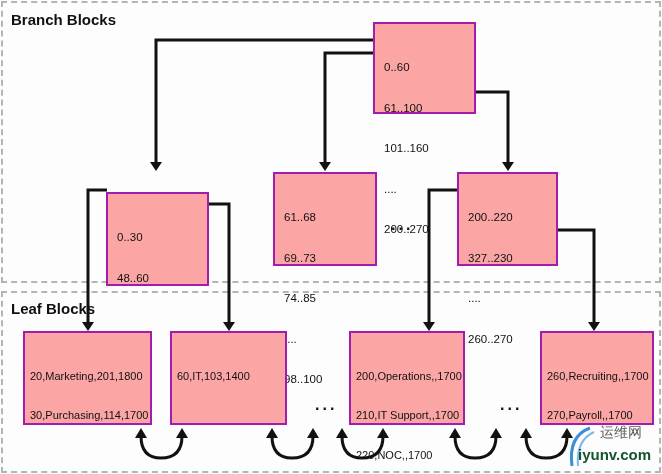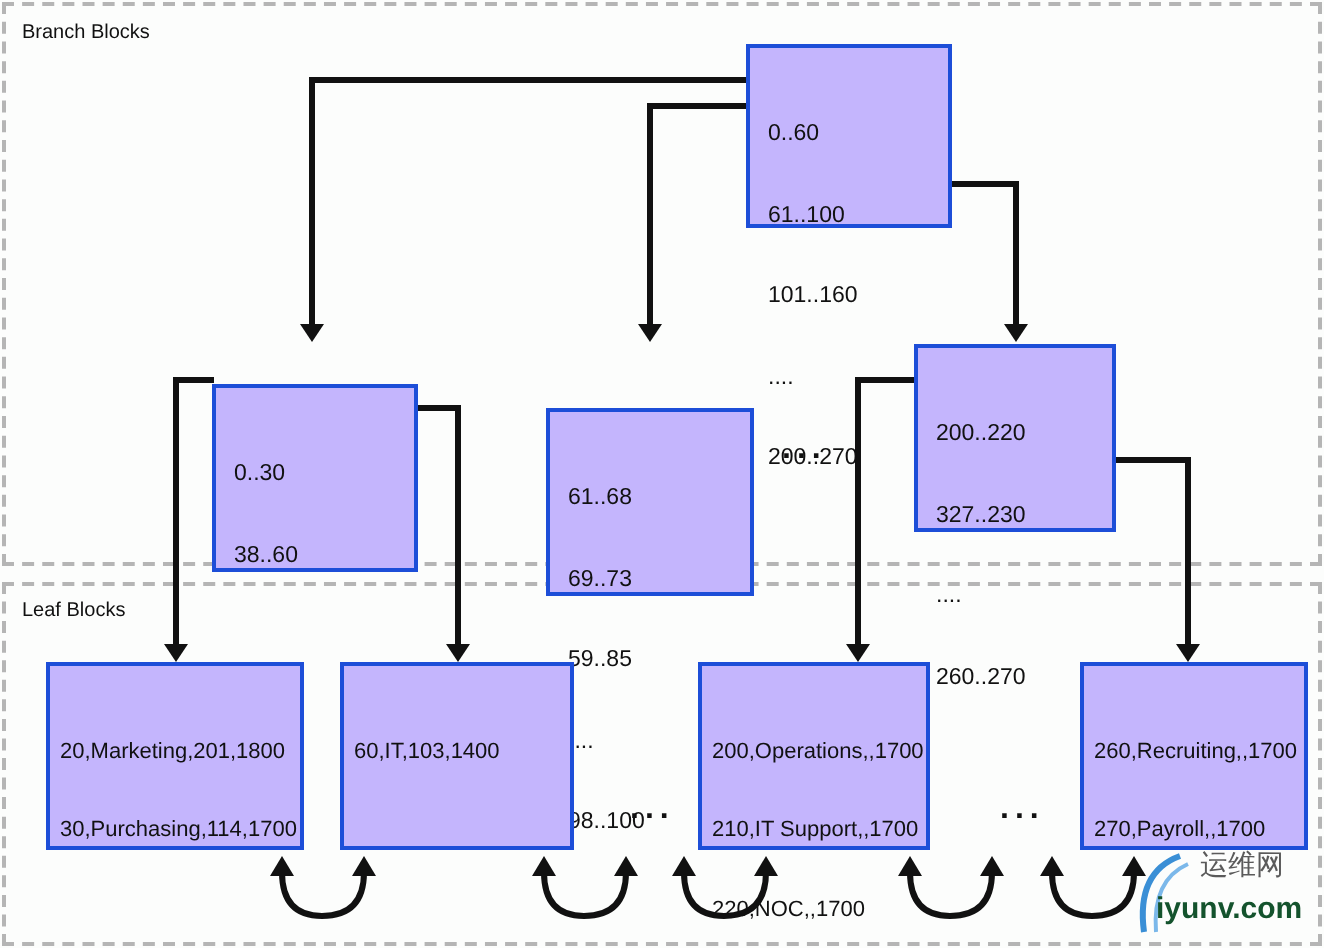--- a/index.html
+++ b/index.html
@@ -1,22 +1,22 @@
 <!DOCTYPE html>
 <html><head>
   <meta charset="utf-8">
   <style>
     html, body { margin: 0; padding: 0; background: #fcfdfc; }
     body { width: 662px; height: 474px; position: relative; overflow: hidden;
            font-family: "Liberation Sans", sans-serif; color: #111; }
     .region { position: absolute; border: 2px dashed #b5b5b5; box-sizing: border-box; }
     .region-branch { left: 1px; top: 1px; width: 660px; height: 282px; }
     .region-leaf { left: 1px; top: 291px; width: 660px; height: 182px; }
-    .region-label { position: absolute; font-weight: normal; font-size: 10px; }
-    .node { position: absolute; background: #c4b5fd; border: 2px solid #1d4ed8; box-sizing: border-box;
+    .region-label { position: absolute; font-weight: bold; font-size: 15px; }
+    .node { position: absolute; background: #fca5a5; border: 2px solid #a21caf; box-sizing: border-box;
             font-size: 11.5px; line-height: 13.5px; padding: 10px 0 0 9px; white-space: pre; }
     .node .line { display: block; }
     .leaf.node { padding: 10px 12px 0 5px; font-size: 11px; line-height: 13.3px; }
     svg.wires { position: absolute; left: 0; top: 0; }
     .ellipsis { position: absolute; font-size: 16px; letter-spacing: 3px; font-weight: bold; }
     .watermark { position: absolute; left: 560px; top: 422px; width: 100px; height: 50px; }
     .wm-cn { position: absolute; left: 40px; top: 2px; font-size: 14px; color: #5a5a5a; }
     .wm-en { position: absolute; left: 18px; top: 24px; font-size: 15px; font-weight: bold; color: #14532d; }
   </style>
 </head>
@@ -78,26 +78,26 @@
 <div class="node" style="left:373px;top:22px;width:103px;height:92px;">
   <span class="line">0..60</span>
   <span class="line">61..100</span>
   <span class="line">101..160</span>
   <span class="line">....</span>
   <span class="line">200..270</span>
 </div>
 
 <div class="node" style="left:106px;top:172px;width:103px;height:94px;margin-top:20px;">
   <span class="line">0..30</span>
-  <span class="line">38..60</span>
+  <span class="line">48..60</span>
 </div>
-<div class="node" style="left:273px;top:172px;width:104px;height:94px;margin-top:32px;">
+<div class="node" style="left:273px;top:172px;width:104px;height:94px;">
   <span class="line">61..68</span>
   <span class="line">69..73</span>
-  <span class="line">59..85</span>
+  <span class="line">74..85</span>
   <span class="line">....</span>
   <span class="line">98..100</span>
 </div>
 <div class="ellipsis" style="left:391px;top:216px;">...</div>
 <div class="node" style="left:457px;top:172px;width:101px;height:94px;">
   <span class="line">200..220</span>
   <span class="line">327..230</span>
   <span class="line">....</span>
   <span class="line">260..270</span>
 </div>

